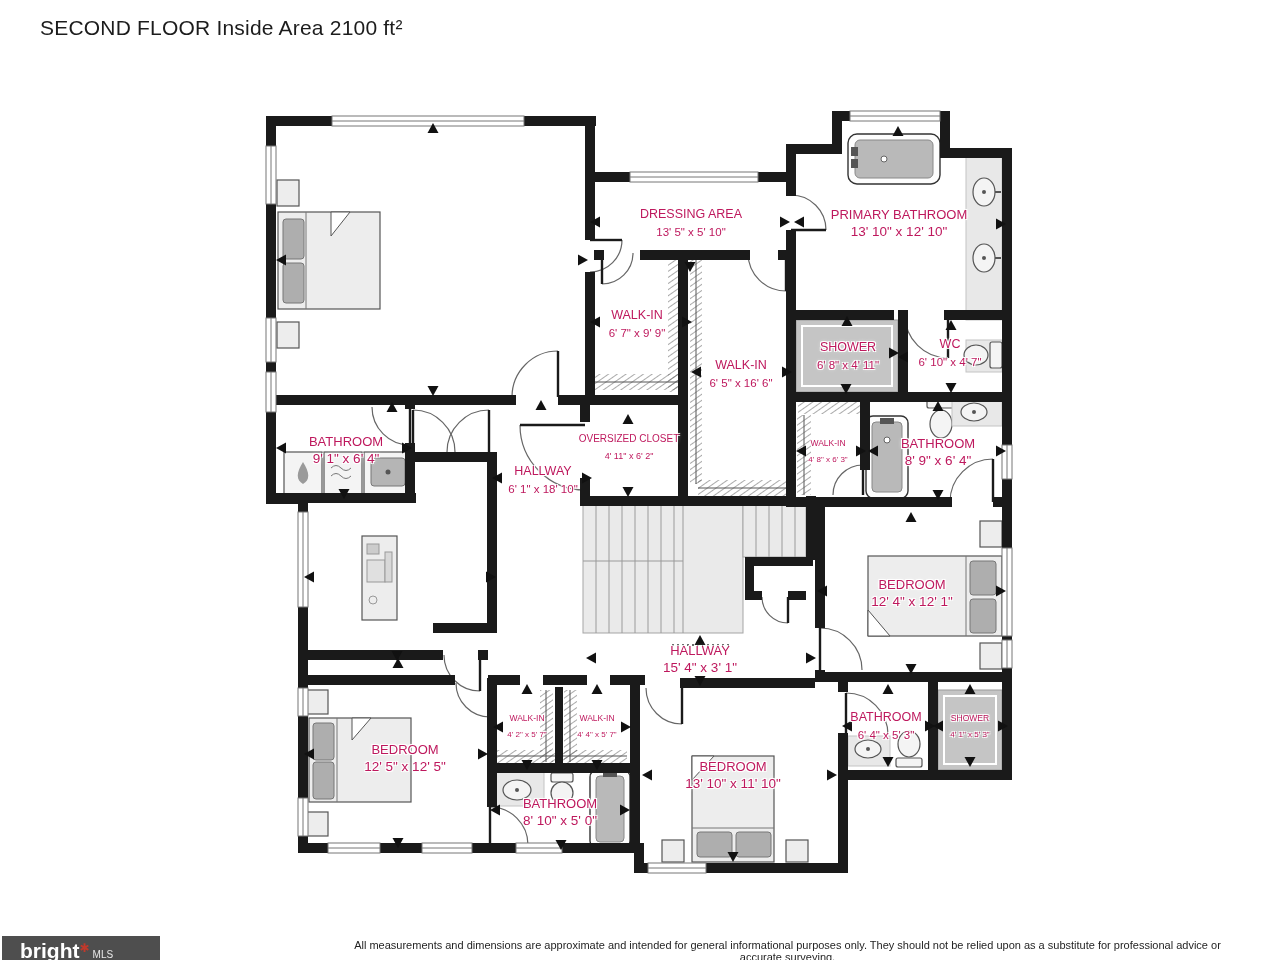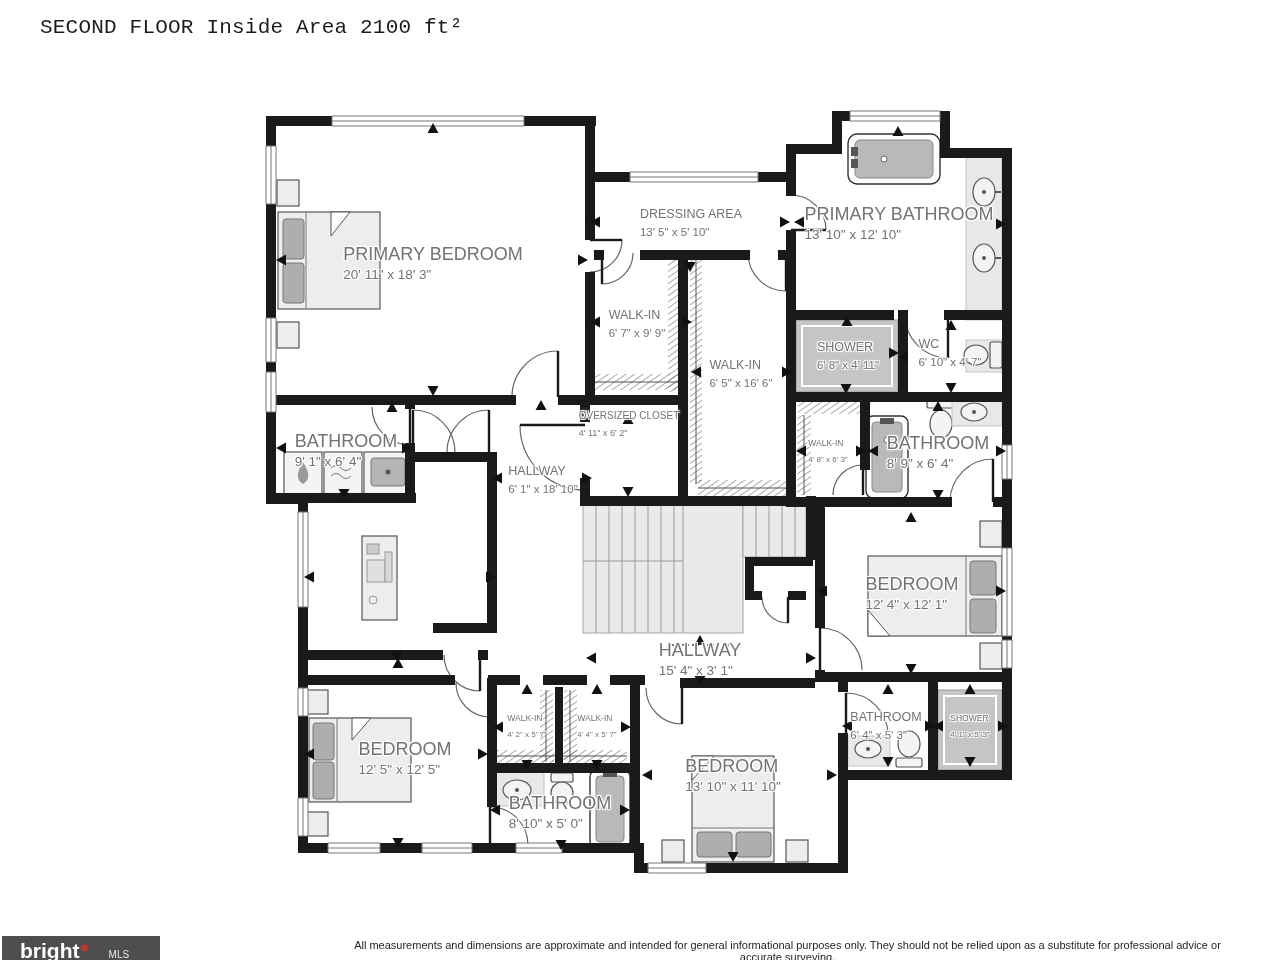--- a/index.html
+++ b/index.html
@@ -1,34 +1,34 @@
 <!DOCTYPE html>
 <html><head>
 <meta charset="utf-8">
 <style>
   html,body{margin:0;padding:0;background:#fff;}
   #page{position:relative;width:1280px;height:960px;background:#ffffff;overflow:hidden;
         font-family:"Liberation Sans","DejaVu Sans",sans-serif;}
-  #title{position:absolute;left:40px;top:16px;font-size:21px;color:#1c1c1c;letter-spacing:.2px;font-family:Liberation Mono, monospace;}
+  #title{position:absolute;left:40px;top:16px;font-size:21px;color:#1c1c1c;letter-spacing:.2px;}
   svg{position:absolute;left:0;top:0;}
-  .lbl{position:absolute;transform:translate(-50%,-50%);text-align:left;line-height:1.18;
-       color:#737373;white-space:nowrap;
+  .lbl{position:absolute;transform:translate(-50%,-50%);text-align:center;line-height:1.18;
+       color:#be185d;white-space:nowrap;
        text-shadow:-1px -1px 0 #fff,1px -1px 0 #fff,-1px 1px 0 #fff,1px 1px 0 #fff,0 0 4px #fff;}
   .lbl .nm{display:block;}
-  .sz-l .nm{font-size:18px;} .sz-l .dm{font-size:13.5px;}
+  .sz-l .nm{font-size:13px;} .sz-l .dm{font-size:13.5px;}
   .sz-m .nm{font-size:12.5px;} .sz-m .dm{font-size:11.5px;}
   .sz-s .nm{font-size:10px;} .sz-s .dm{font-size:9px;}
   .sz-xs .nm{font-size:8.5px;} .sz-xs .dm{font-size:8px;}
   #disclaimer{position:absolute;left:345px;width:885px;top:939px;text-align:center;
               font-size:11px;color:#1f1f1f;}
   #logo{position:absolute;left:2px;top:936px;width:158px;height:30px;background:#4e4e4e;
         color:#fff;overflow:hidden;}
   #logo .brand{font-size:21px;font-weight:bold;margin-left:18px;line-height:30px;}
   #logo .star{color:#c0392b;font-size:12px;vertical-align:super;}
-  #logo .mls{font-size:10px;color:#e8e8e8;margin-left:19px;text-align:center;}
+  #logo .mls{font-size:10px;color:#e8e8e8;margin-left:3px;text-align:center;}
   
   .wall{fill:#1a1a1a;}
   .wn rect{fill:#ffffff;stroke:#777;stroke-width:1;}
   .wn line{stroke:#777;stroke-width:1;}
   .door path{fill:none;stroke:#666;stroke-width:1.2;}
   .door line{stroke:#1a1a1a;stroke-width:2.4;}
   .furn{fill:#ededed;stroke:#555;stroke-width:1.2;}
   .pillow{fill:#aeaeae;stroke:#777;stroke-width:1;}
   .fold{fill:#fff;stroke:#555;stroke-width:1;}
   .tubout{fill:#fdfdfd;stroke:#333;stroke-width:1.4;}
@@ -473,30 +473,29 @@
       <use href="#arw" transform="translate(925,726)"></use>
       <use href="#arw" transform="translate(888,694) rotate(270)"></use>
       <use href="#arw" transform="translate(888,757) rotate(90)"></use>
       <use href="#arw" transform="translate(943,726) rotate(180)"></use>
       <use href="#arw" transform="translate(998,726)"></use>
       <use href="#arw" transform="translate(970,694) rotate(270)"></use>
       <use href="#arw" transform="translate(970,757) rotate(90)"></use>
     </g>
   </svg>
 
-  <div class="lbl sz-l" style="left:433px;top:264px"><span class="nm">PRIMARY BEDROOM</span><span class="dm">20' 11" x 18' 3"</span></div>
   <div class="lbl sz-m" style="left:691px;top:224px"><span class="nm">DRESSING AREA</span><span class="dm">13' 5" x 5' 10"</span></div>
   <div class="lbl sz-l" style="left:899px;top:224px"><span class="nm">PRIMARY BATHROOM</span><span class="dm">13' 10" x 12' 10"</span></div>
   <div class="lbl sz-m" style="left:637px;top:325px"><span class="nm">WALK-IN</span><span class="dm">6' 7" x 9' 9"</span></div>
   <div class="lbl sz-m" style="left:741px;top:375px"><span class="nm">WALK-IN</span><span class="dm">6' 5" x 16' 6"</span></div>
   <div class="lbl sz-m" style="left:848px;top:357px"><span class="nm">SHOWER</span><span class="dm">6' 8" x 4' 11"</span></div>
   <div class="lbl sz-m" style="left:950px;top:354px"><span class="nm">WC</span><span class="dm">6' 10" x 4' 7"</span></div>
   <div class="lbl sz-l" style="left:346px;top:451px"><span class="nm">BATHROOM</span><span class="dm">9' 1" x 6' 4"</span></div>
   <div class="lbl sz-m" style="left:543px;top:481px"><span class="nm">HALLWAY</span><span class="dm">6' 1" x 18' 10"</span></div>
-  <div class="lbl sz-s" style="left:629px;top:425px"><span class="nm">OVERSIZED CLOSET</span><span class="dm">4' 11" x 6' 2"</span></div>
+  <div class="lbl sz-s" style="left:629px;top:448px"><span class="nm">OVERSIZED CLOSET</span><span class="dm">4' 11" x 6' 2"</span></div>
   <div class="lbl sz-xs" style="left:828px;top:452px"><span class="nm">WALK-IN</span><span class="dm">4' 8" x 6' 3"</span></div>
   <div class="lbl sz-l" style="left:938px;top:453px"><span class="nm">BATHROOM</span><span class="dm">8' 9" x 6' 4"</span></div>
   <div class="lbl sz-l" style="left:912px;top:594px"><span class="nm">BEDROOM</span><span class="dm">12' 4" x 12' 1"</span></div>
   <div class="lbl sz-l" style="left:700px;top:660px"><span class="nm">HALLWAY</span><span class="dm">15' 4" x 3' 1"</span></div>
   <div class="lbl sz-l" style="left:405px;top:759px"><span class="nm">BEDROOM</span><span class="dm">12' 5" x 12' 5"</span></div>
   <div class="lbl sz-xs" style="left:527px;top:727px"><span class="nm">WALK-IN</span><span class="dm">4' 2" x 5' 7"</span></div>
   <div class="lbl sz-xs" style="left:597px;top:727px"><span class="nm">WALK-IN</span><span class="dm">4' 4" x 5' 7"</span></div>
   <div class="lbl sz-l" style="left:560px;top:813px"><span class="nm">BATHROOM</span><span class="dm">8' 10" x 5' 0"</span></div>
   <div class="lbl sz-l" style="left:733px;top:776px"><span class="nm">BEDROOM</span><span class="dm">13' 10" x 11' 10"</span></div>
   <div class="lbl sz-m" style="left:886px;top:727px"><span class="nm">BATHROOM</span><span class="dm">6' 4" x 5' 3"</span></div>

